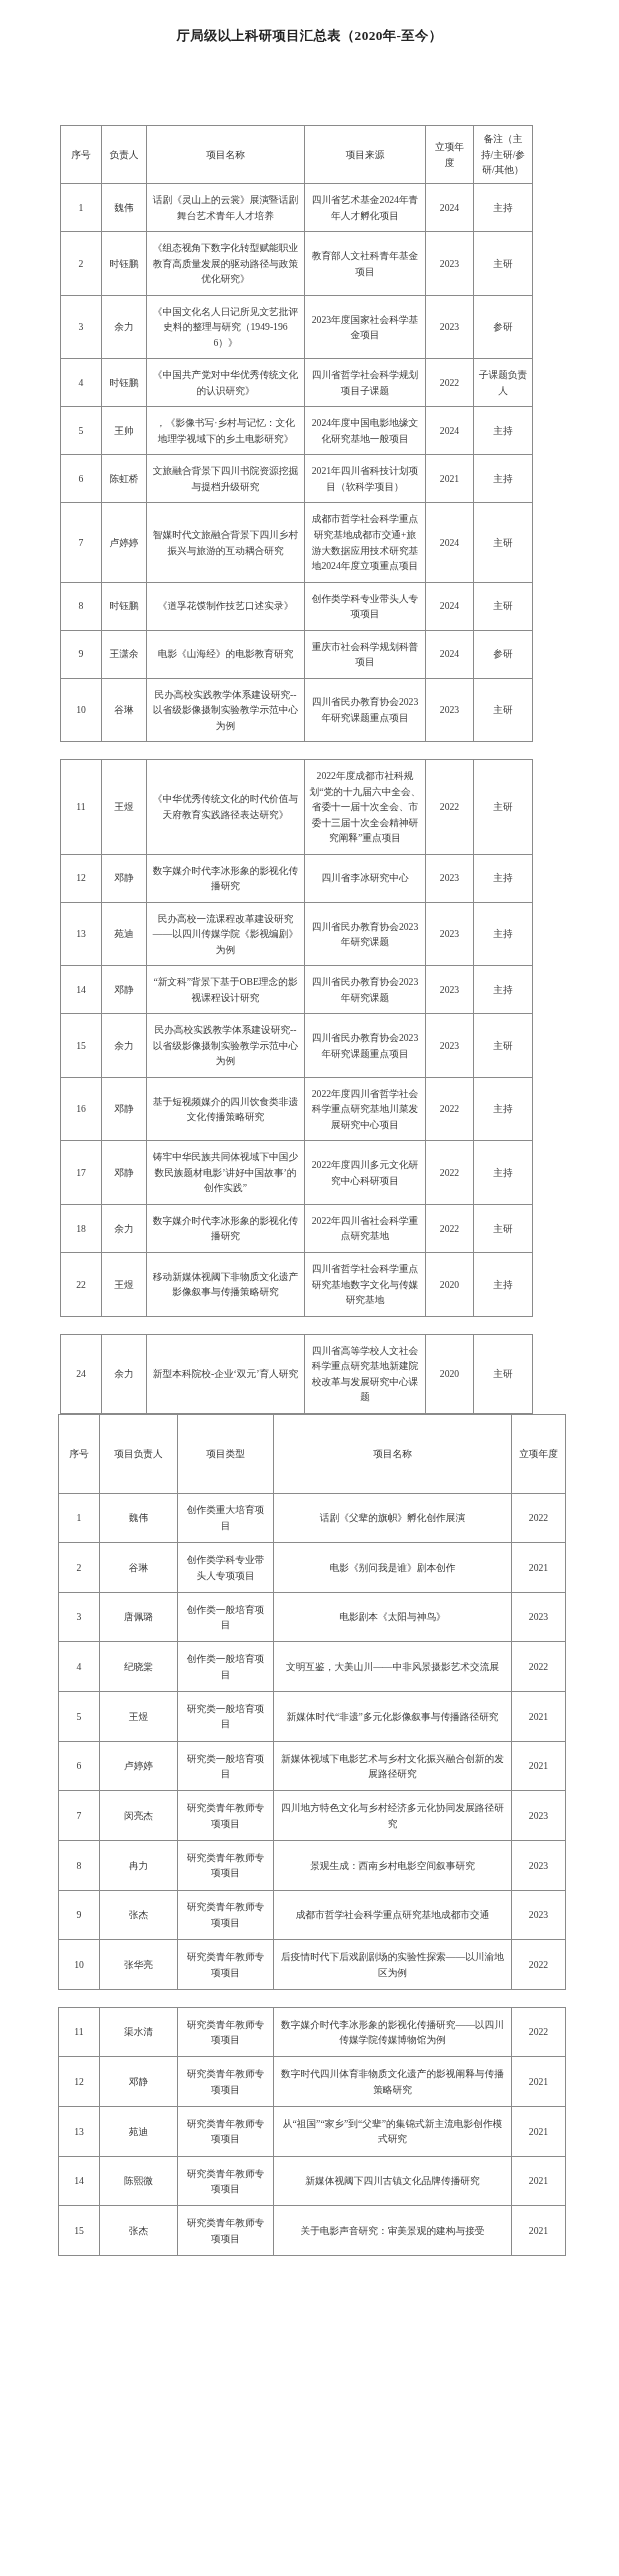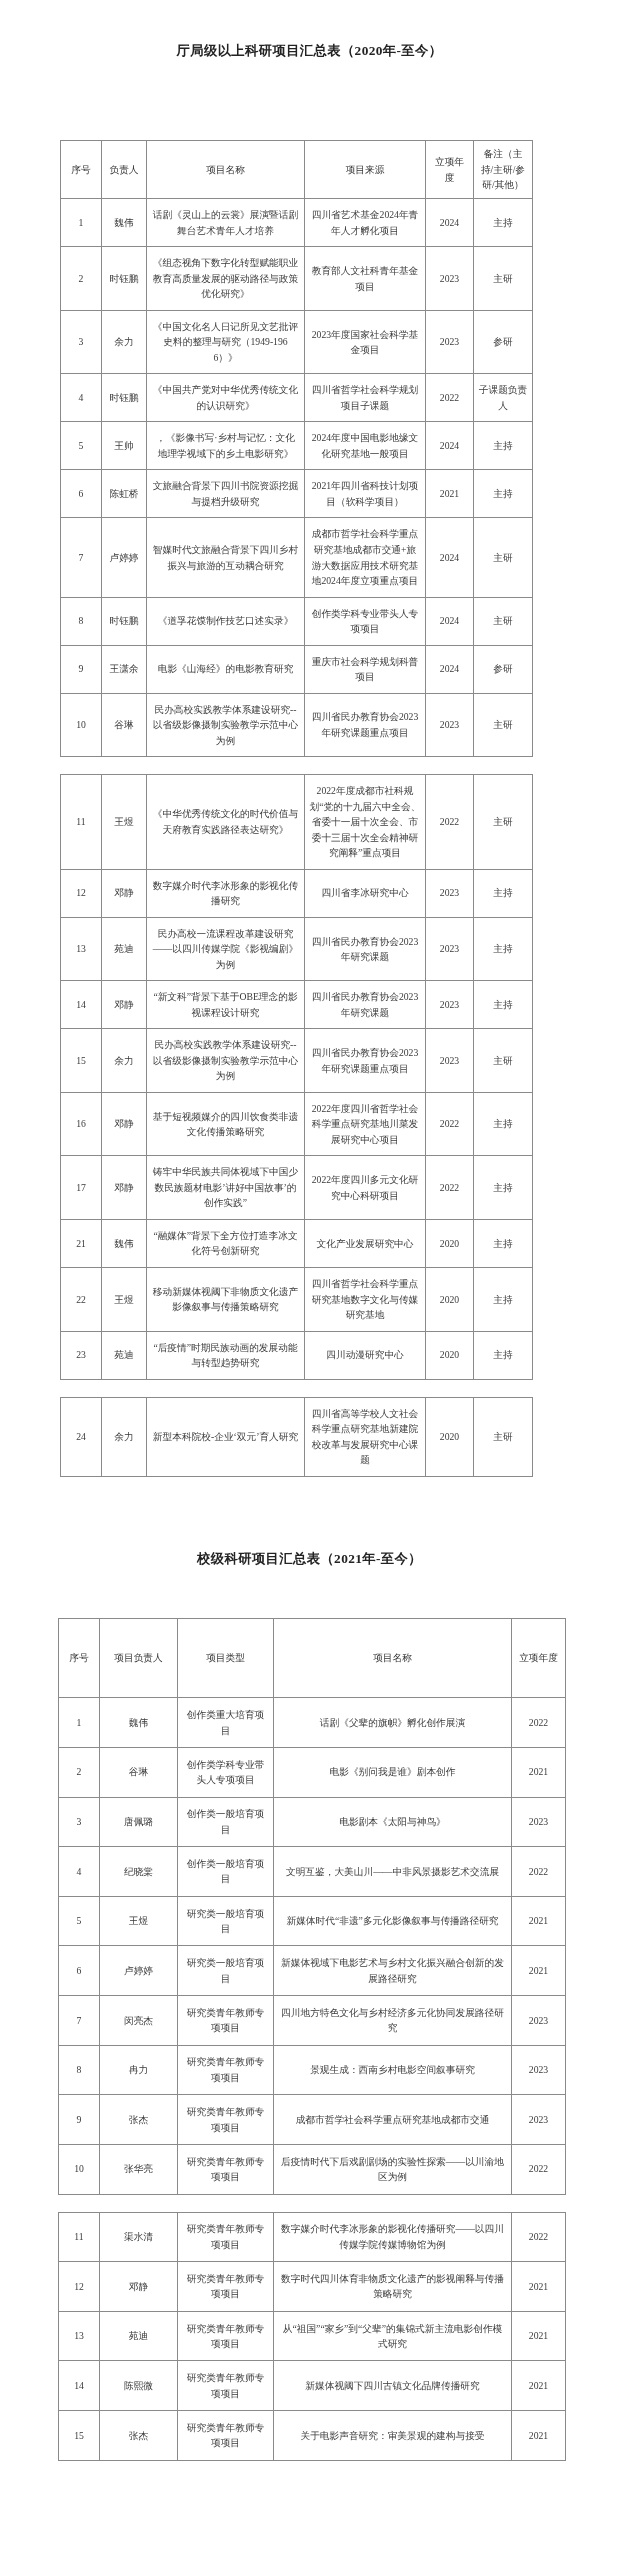--- a/index.html
+++ b/index.html
@@ -18,21 +18,21 @@
   }
   .doc-title {
     text-align: center;
     font-size: 13.3px;
     font-weight: bold;
     color: #232323;
     margin: 0;
     letter-spacing: 0.4px;
     line-height: 1.4;
   }
-  .sec1 .doc-title { margin-bottom: 80px; margin-top: 15px; }
+  .sec1 .doc-title { margin-bottom: 80px; }
   .sec2 .doc-title { margin-top: 73px; margin-bottom: 50px; }
 
   table.rt {
     border-collapse: collapse;
     table-layout: fixed;
     background: #ffffff;
   }
   table.rt + table.rt { margin-top: 17px; }
   .rt th, .rt td {
     border: 0.9px solid #8a8a8a;
@@ -237,40 +237,32 @@
             </tr>
             <tr>
               <td>17</td>
               <td>邓静</td>
               <td>铸牢中华民族共同体视域下中国少数民族题材电影’讲好中国故事’的创作实践”</td>
               <td>2022年度四川多元文化研究中心科研项目</td>
               <td>2022</td>
               <td>主持</td>
             </tr>
             <tr>
-              <td>21</td>
-              <td>魏伟</td>
-              <td>“融媒体”背景下全方位打造李冰文化符号创新研究</td>
-              <td>文化产业发展研究中心</td>
-              <td>2020</td>
-              <td>主持</td>
+              <td>18</td>
+              <td>余力</td>
+              <td>数字媒介时代李冰形象的影视化传播研究</td>
+              <td>2022年四川省社会科学重点研究基地</td>
+              <td>2022</td>
+              <td>主研</td>
             </tr>
             <tr>
               <td>22</td>
               <td>王煜</td>
               <td>移动新媒体视阈下非物质文化遗产影像叙事与传播策略研究</td>
               <td>四川省哲学社会科学重点研究基地数字文化与传媒研究基地</td>
-              <td>2020</td>
-              <td>主持</td>
-            </tr>
-            <tr>
-              <td>23</td>
-              <td>苑迪</td>
-              <td>“后疫情”时期民族动画的发展动能与转型趋势研究</td>
-              <td>四川动漫研究中心</td>
               <td>2020</td>
               <td>主持</td>
             </tr>
           </tbody>
         </table>
         <table class="rt t1">
           <colgroup>
             <col class="c0">
             <col class="c1">
             <col class="c2">
@@ -286,21 +278,20 @@
               <td>四川省高等学校人文社会科学重点研究基地新建院校改革与发展研究中心课题</td>
               <td>2020</td>
               <td>主研</td>
             </tr>
           </tbody>
         </table>
       </div>
   </section>
 
   <section class="sec2">
-    <h1 class="doc-title">校级科研项目汇总表（2021年-至今）</h1>
     <div>
         <table class="rt t2">
           <colgroup>
             <col class="c0">
             <col class="c1">
             <col class="c2">
             <col class="c3">
             <col class="c4">
           </colgroup>
           <thead>

